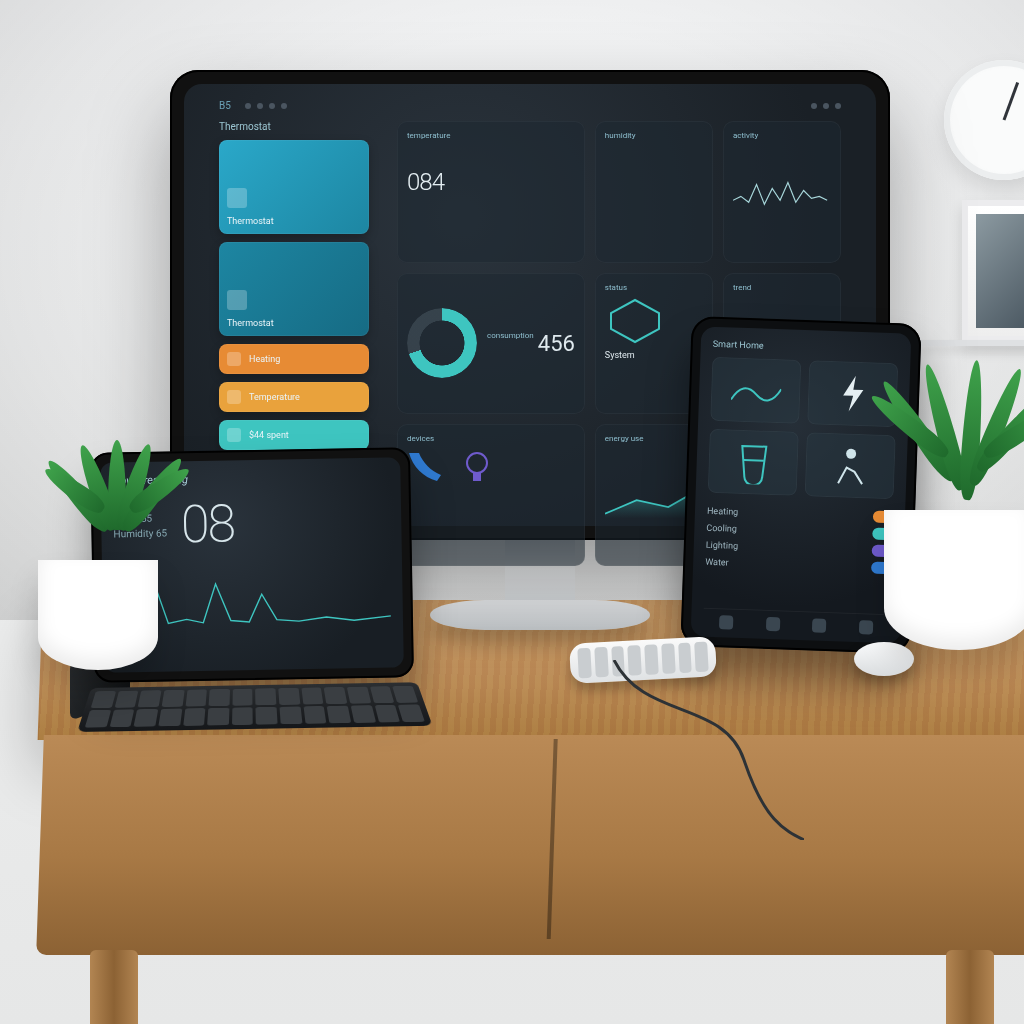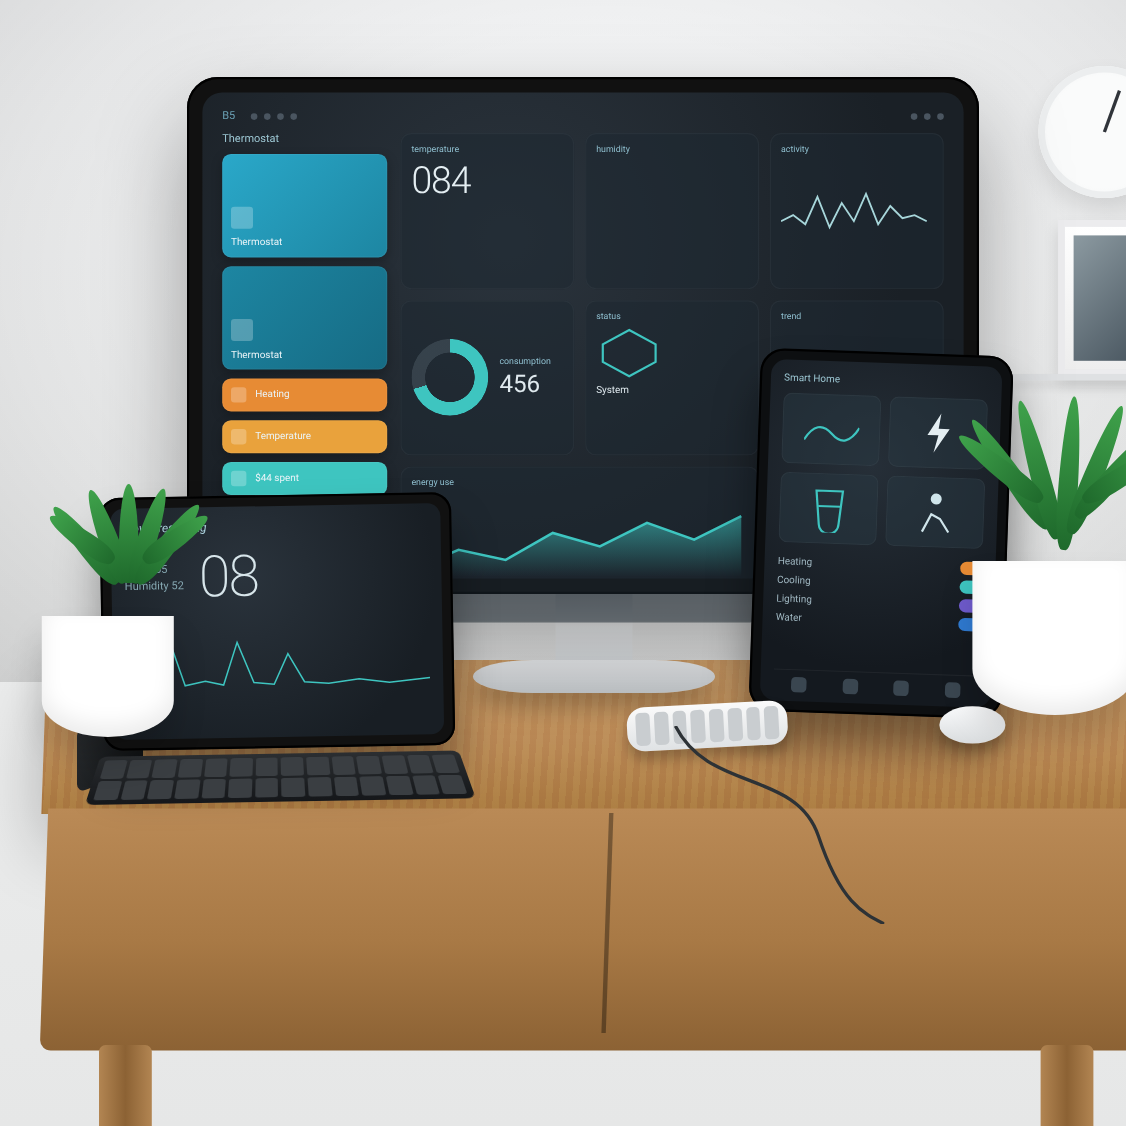--- a/index.html
+++ b/index.html
@@ -17,35 +17,35 @@
   
   .pot{position:absolute;background:#fff;border-radius:0 0 50% 50%/0 0 30% 30%;box-shadow:inset 0 -10px 20px rgba(0,0,0,0.08),0 20px 30px rgba(0,0,0,0.15);}
   .pot.left{left:38px;top:560px;width:120px;height:110px;}
   .pot.right{right:-10px;top:510px;width:150px;height:140px;}
   .plant{position:absolute;}
   .leaf{position:absolute;width:18px;height:90px;background:linear-gradient(180deg,#3fa24b,#1f6a2c);border-radius:50% 50% 40% 40%/70% 70% 30% 30%;transform-origin:bottom center;}
   
   .monitor{position:absolute;left:170px;top:70px;width:720px;height:470px;background:#111;border-radius:28px;box-shadow:0 40px 80px rgba(0,0,0,0.35),inset 0 0 0 2px #000;}
   .stand-neck{position:absolute;left:505px;top:530px;width:70px;height:80px;background:linear-gradient(180deg,#cfd3d6,#e9ebec,#cfd3d6);border-radius:8px;}
   .stand-base{position:absolute;left:430px;top:600px;width:220px;height:30px;background:linear-gradient(180deg,#e6e8ea,#bfc3c6);border-radius:50%/100%;box-shadow:0 14px 18px rgba(0,0,0,0.2);}
-  .monitor .screen{position:absolute;inset:14px;border-radius:18px;background:radial-gradient(circle at 40% 30%,#2b343d,#1a2026 70%);padding:16px 18px;box-sizing:border-box;display:flex;flex-direction:column;gap:10px;}
+  .monitor .screen{position:absolute;inset:14px;border-radius:18px;background:radial-gradient(circle at 40% 30%,#2b343d,#1a2026 70%);padding:16px 35px;box-sizing:border-box;display:flex;flex-direction:column;gap:10px;}
   .m-top{display:flex;gap:14px;align-items:center;font-size:10px;color:#6aa0b4;}
   .m-top .dots{display:flex;gap:6px;}
   .m-top .dot{width:6px;height:6px;border-radius:50%;background:#4a5560;}
-  .m-body{flex:1;display:grid;grid-template-columns:150px 1fr;gap:12px;}
+  .m-body{flex:1;display:grid;grid-template-columns:150px 1fr;gap:28px;}
   
   .sidebar{display:flex;flex-direction:column;gap:8px;}
   .tile{border-radius:8px;box-shadow:inset 0 0 0 1px rgba(255,255,255,0.05),0 4px 10px rgba(0,0,0,0.25);display:flex;align-items:center;gap:8px;padding:8px;color:#eaf4f8;font-size:9px;}
   .tile .ic{width:14px;height:14px;border-radius:3px;background:rgba(255,255,255,0.25);}
   .tile.big{height:78px;flex-direction:column;align-items:flex-start;justify-content:flex-end;}
   .tile.big .ic{width:20px;height:20px;}
   .content{display:grid;grid-template-columns:repeat(3,1fr);grid-auto-rows:1fr;gap:10px;}
   .card{background:rgba(30,40,50,0.55);border-radius:10px;padding:10px;color:#dfe9ee;font-size:9px;display:flex;flex-direction:column;gap:4px;box-shadow:inset 0 0 0 1px rgba(255,255,255,0.04);}
   .card .title{color:#8fbfcf;font-size:8px;text-transform:lowercase;}
-  .card .big-num{font-size:34px;font-weight:300;color:#e4eef2;letter-spacing:-1px;}
+  .card .big-num{font-size:24px;font-weight:300;color:#e4eef2;letter-spacing:-1px;margin-top:24px;}
   .spark{flex:1;min-height:30px;}
   .donut{width:70px;height:70px;border-radius:50%;background:conic-gradient(#3ec5c0 0 70%,rgba(120,140,150,0.25) 70% 100%);mask:radial-gradient(circle,transparent 45%,#000 46%);-webkit-mask:radial-gradient(circle,transparent 45%,#000 46%);} 
   .row-tiles{display:flex;gap:6px;flex-wrap:wrap;}
   .row-tiles .mini{flex:0 0 auto;width:44px;height:32px;border-radius:6px;display:flex;align-items:center;justify-content:center;color:#fff;font-size:8px;}
   
   
   .tablet-left{position:absolute;left:92px;top:450px;width:320px;height:230px;background:#111;border-radius:18px;transform:rotate(-1deg);box-shadow:0 30px 40px rgba(0,0,0,0.35),inset 0 0 0 2px #000;}
   .tablet-left .screen{position:absolute;inset:10px;border-radius:12px;background:radial-gradient(circle at 40% 30%,#2a333c,#181e24 75%);padding:12px;box-sizing:border-box;display:flex;flex-direction:column;gap:8px;color:#d7e5ea;}
   .tl-head{font-size:11px;color:#a9cfda;font-style:italic;}
   .tl-row{display:flex;gap:14px;align-items:center;}
@@ -167,40 +167,52 @@
           </div>
           <div class="card">
             <span class="title">Activity</span>
             <svg class="spark" viewBox="0 0 100 40">
               <polyline fill="none" stroke="#a7d6da" stroke-width="1.2" points="0,22 8,18 16,24 24,6 32,26 40,10 48,22 56,4 64,24 72,12 80,20 88,18 96,22"></polyline>
             </svg>
           </div>
 
           <div class="card" style="flex-direction:row;align-items:center;gap:10px;">
             <div class="donut"></div>
-            <div style="display:flex;flex-direction:column;gap:4px;">
+            <div style="display:flex;flex-direction:row;gap:4px;">
               <span class="title">Consumption</span>
               <span style="font-size:22px;">456</span>
             </div>
           </div>
           <div class="card">
             <span class="title">Status</span>
             <svg width="60" height="50" viewBox="0 0 60 50">
               <polygon points="30,4 54,17 54,33 30,46 6,33 6,17" fill="none" stroke="#3ec5c0" stroke-width="2"></polygon>
             </svg>
             <span>System</span>
           </div>
           <div class="card">
             <span class="title">Trend</span>
             <svg class="spark" viewBox="0 0 100 50">
               <polyline fill="none" stroke="#3ec5c0" stroke-width="1.4" points="0,24 12,30 24,34 36,30 48,16 60,22 72,26 84,14 96,8"></polyline>
               <polyline fill="none" stroke="#5aa8d6" stroke-width="1.2" points="0,40 12,36 24,40 36,38 48,32 60,36 72,34 84,30 96,26"></polyline>
             </svg>
           </div>
 
+          <div class="card">
+            <span class="title">Devices</span>
+            <div style="display:flex;gap:10px;align-items:center;">
+              <svg width="40" height="40" viewBox="0 0 40 40">
+                  <path d="M12 6c4 10 12 18 22 22l-4 6c-14-4-24-14-28-28z" fill="#2f7ad1"></path>
+                </svg>
+              <svg width="40" height="40" viewBox="0 0 40 40">
+                  <circle cx="20" cy="16" r="10" fill="none" stroke="#6f5bcd" stroke-width="2"></circle>
+                  <rect x="16" y="26" width="8" height="8" fill="#6f5bcd"></rect>
+                </svg>
+            </div>
+          </div>
           <div class="card" style="grid-column:span 2">
             <span class="title">Energy use</span>
             <svg class="spark" viewBox="0 0 200 50">
               <defs>
                   <linearGradient id="g1" x1="0" x2="0" y1="0" y2="1">
                     <stop offset="0" stop-color="#3ec5c0" stop-opacity="0.6"></stop>
                     <stop offset="1" stop-color="#3ec5c0" stop-opacity="0"></stop>
                   </linearGradient>
                 </defs>
               <path d="M0,40 L0,36 28,24 56,30 84,14 112,22 140,8 168,18 196,4 L196,40 Z" fill="url(#g1)"></path>
@@ -212,21 +224,21 @@
     </div>
   </div>
 
   <div class="case-hinge"></div>
   <div class="tablet-left">
     <div class="screen">
       <div class="tl-head">Now Presenting</div>
       <div class="tl-row">
         <div class="tl-small">
           <span><span>Temp</span> <span>55</span></span>
-          <span><span>Humidity</span> <span>52</span></span>
+          <span><span>Humidity</span> <span>65</span></span>
         </div>
         <div class="tl-big">08</div>
       </div>
       <svg viewBox="0 0 300 70" style="flex:1">
         <polyline fill="none" stroke="#3ec5c0" stroke-width="1.5" points="0,46 20,44 34,50 46,12 58,48 78,44 96,48 110,6 126,46 146,48 160,18 176,46 200,48 230,44 260,48 300,44"></polyline>
       </svg>
     </div>
     <div class="kb">
       <span></span>
         <span></span>

